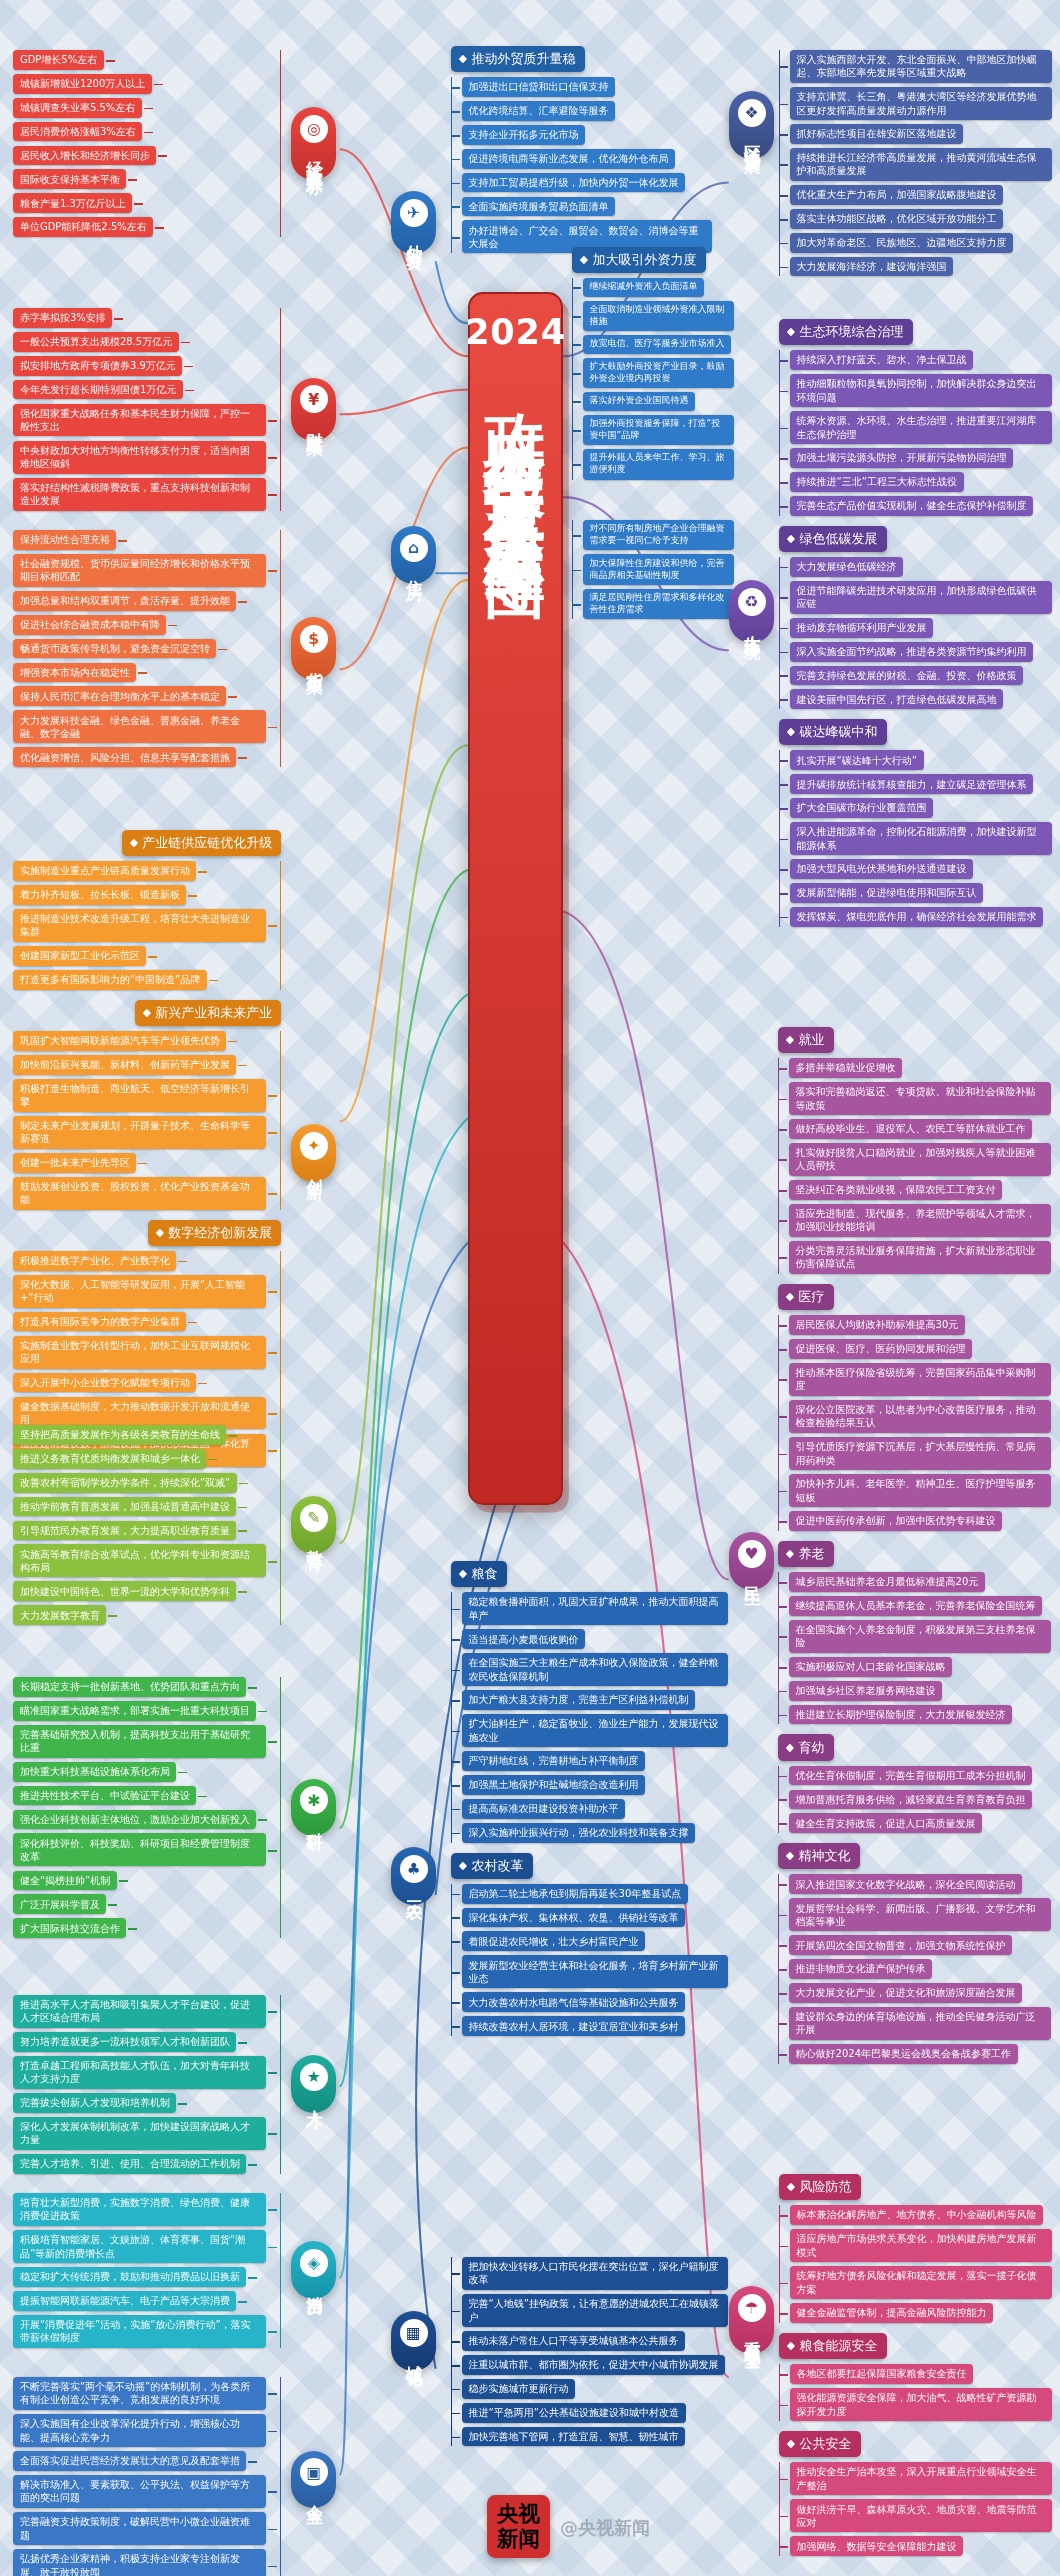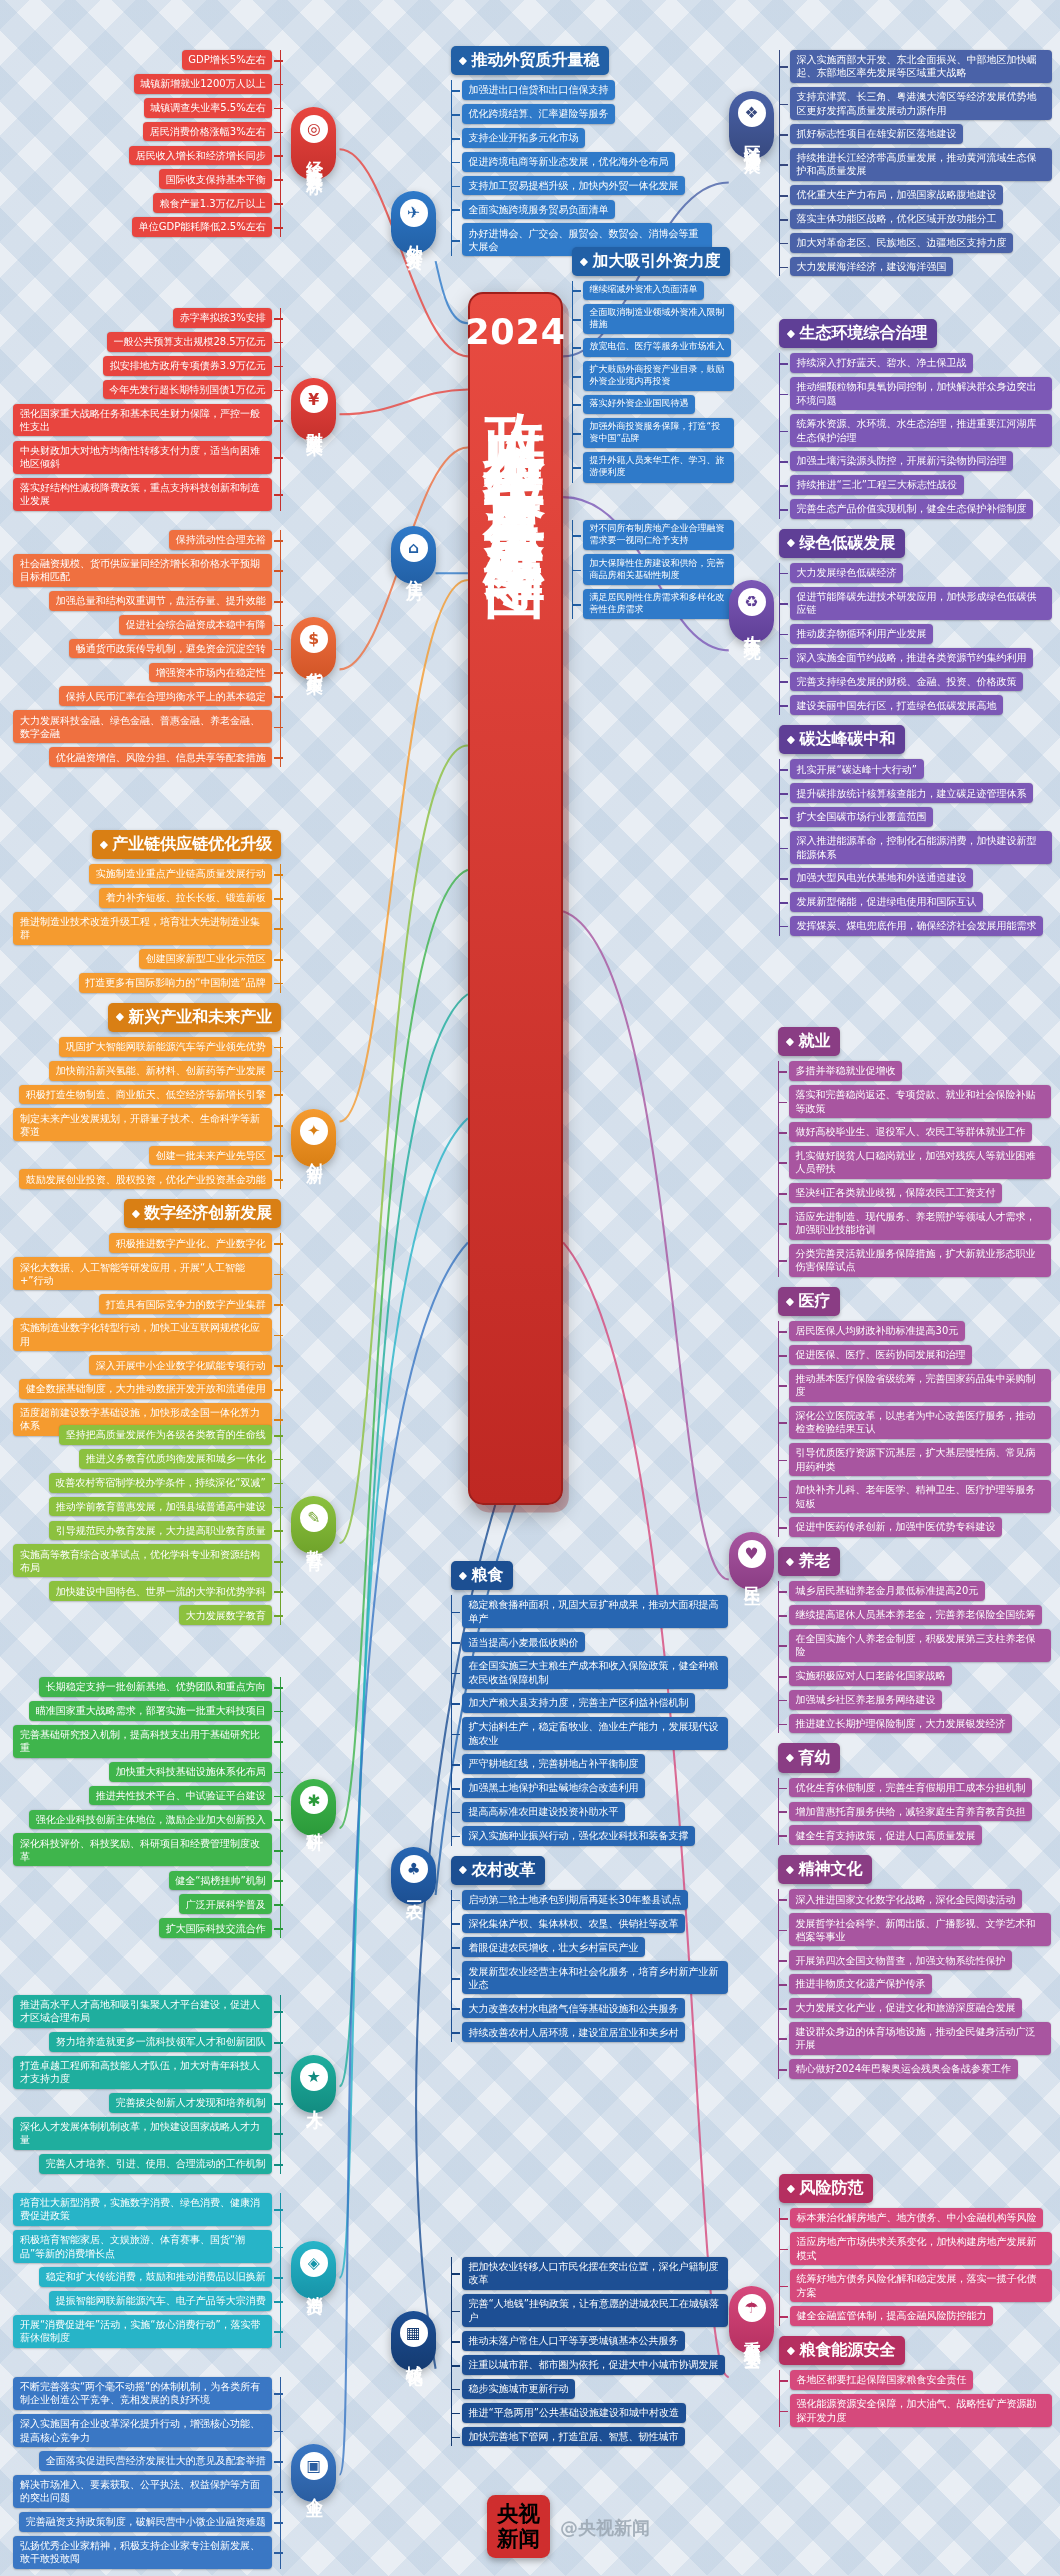--- a/index.html
+++ b/index.html
@@ -29,31 +29,31 @@
 
   
   .stack{display:flex;flex-direction:column;gap:4.1px;}
   .node-item{
     position:relative;background:var(--c);color:#fff;border-radius:4.1px;
     padding:3.3px 6.6px;font-size:10px;line-height:1.32;width:fit-content;max-width:100%;
     box-shadow:0 0.8px 1.7px rgba(0,0,0,.22);
   }
   .sub-header{
     display:inline-flex;align-items:center;gap:5.8px;width:fit-content;
-    background:var(--cd);color:#fff;font-weight:bold;font-size:16px;
+    background:var(--cd);color:#fff;font-weight:normal;font-size:13px;
     padding:4.1px 9px;border-radius:5px;box-shadow:0 1.7px 3.3px rgba(0,0,0,.25);
   }
   .sub-header::before{content:"";width:5.8px;height:5.8px;background:#fff;transform:rotate(45deg);border-radius:0.8px;}
   .subsec{display:flex;flex-direction:column;gap:5px;margin-bottom:10px;}
 
   
   .group-left{position:absolute;left:13.3px;width:323px;display:flex;align-items:center;gap:10px;z-index:2;}
   .group-left .colwrap{flex:1;display:flex;flex-direction:column;align-items:flex-end;min-width:0;}
   .group-left .subsec{align-items:flex-end;width:100%;}
-  .side-left .stack{border-right:1.7px solid var(--cd);padding-right:8px;align-items:flex-end;width:100%;box-sizing:border-box;}
+  .side-left .stack{border-right:1.7px solid var(--cd);padding-right:14px;align-items:flex-start;width:100%;box-sizing:border-box;}
   .side-left .node-item::after{content:"";position:absolute;right:-10.8px;top:50%;width:9px;height:1.7px;background:var(--cd);}
 
   
   .flow{position:absolute;z-index:2;display:flex;flex-direction:column;}
   .flow .stack{border-left:1.7px solid var(--cd);padding-left:10px;align-items:flex-start;}
   .flow .node-item::before{content:"";position:absolute;left:-10.8px;top:50%;width:9px;height:1.7px;background:var(--cd);}
   .flow.narrow .node-item{font-size:9px;}
 
   
   .center-title{
@@ -518,20 +518,28 @@
           <div class="node-item">健全金融监管体制，提高金融风险防控能力</div>
         </div>
     </div>
     <div class="subsec">
       <div class="sub-header">粮食能源安全</div>
       <div class="stack">
           <div class="node-item">各地区都要扛起保障国家粮食安全责任</div>
           <div class="node-item">强化能源资源安全保障，加大油气、战略性矿产资源勘探开发力度</div>
         </div>
     </div>
+    <div class="subsec">
+      <div class="sub-header">公共安全</div>
+      <div class="stack">
+          <div class="node-item">推动安全生产治本攻坚，深入开展重点行业领域安全生产整治</div>
+          <div class="node-item">做好洪涝干旱、森林草原火灾、地质灾害、地震等防范应对</div>
+          <div class="node-item">加强网络、数据等安全保障能力建设</div>
+        </div>
+    </div>
   </div>
 
   <div class="cctv">
     <span>央视</span>
     <span>新闻</span>
   </div>
   <div class="handle">@央视新闻</div>
 
 </div>
 

